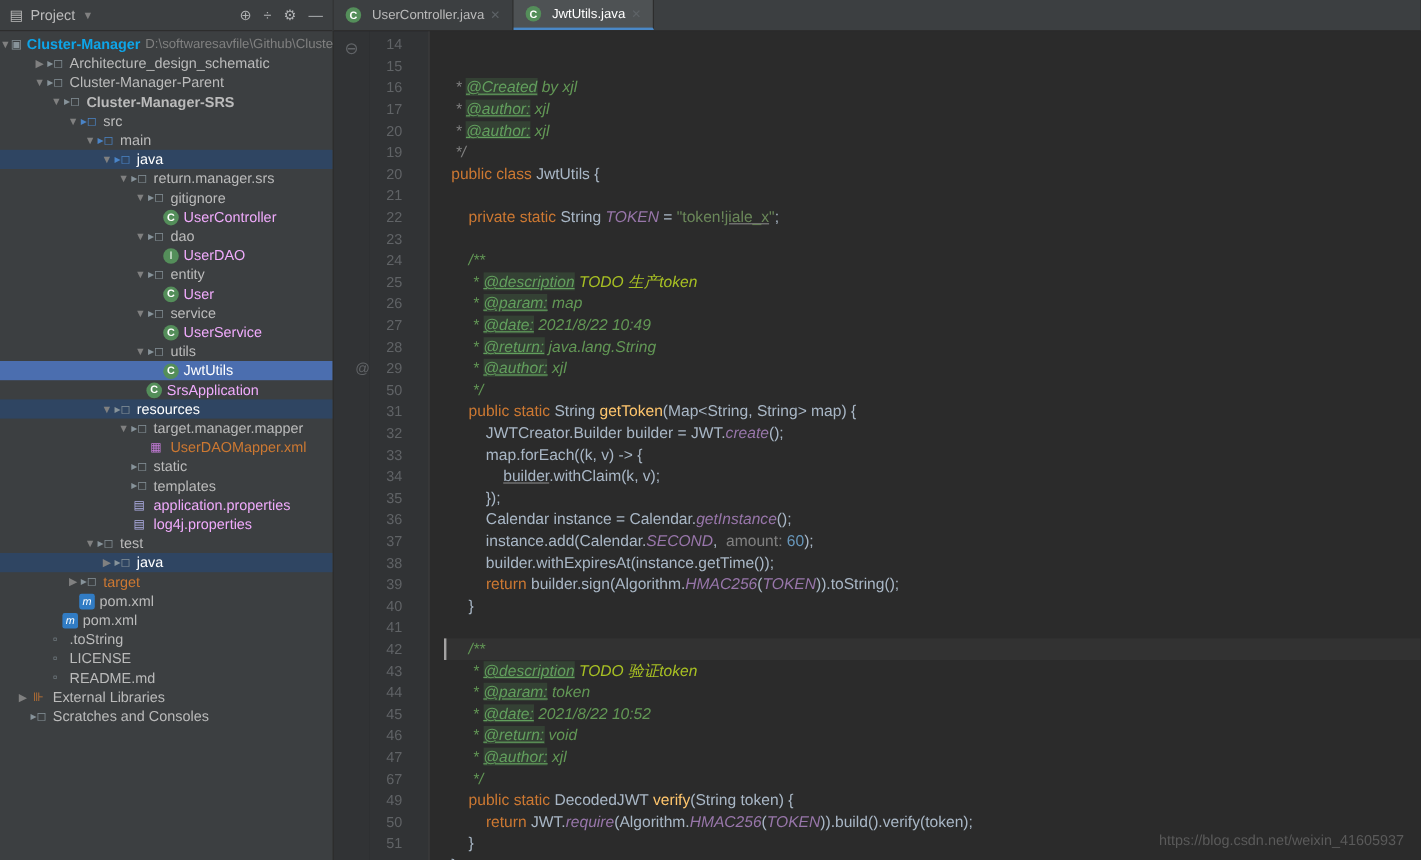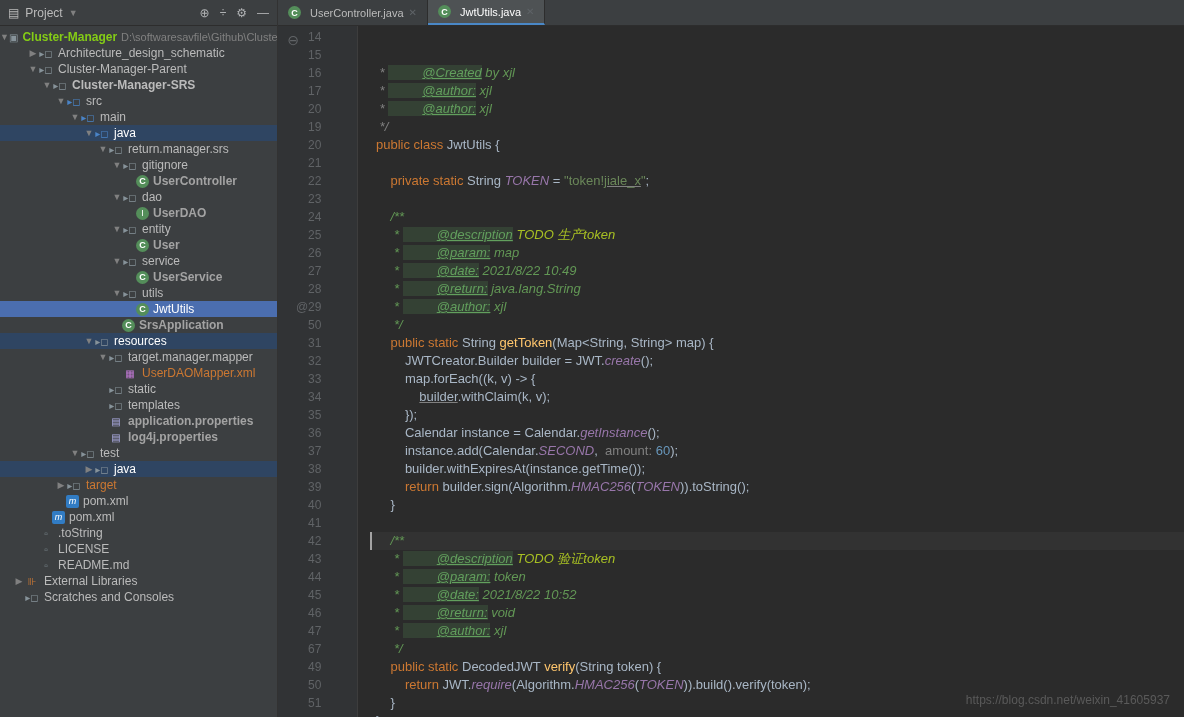--- a/index.html
+++ b/index.html
@@ -18,38 +18,38 @@
 .indent { display:inline-block; }
 .icon { width:16px; height:16px; display:inline-flex; align-items:center; justify-content:center; margin-right:4px; font-size:10px; }
 .icon-folder { color:#87939a; }
 .icon-folder-src { color:#4a84c7; }
 .icon-class { background:#548e5a; color:#fff; border-radius:50%; width:13px; height:13px; font-size:9px; font-weight:bold; }
 .icon-interface { background:#548e5a; color:#fff; border-radius:50%; width:13px; height:13px; font-size:9px; }
 .icon-m { background:#317cc4; color:#fff; border-radius:2px; width:13px; height:13px; font-size:9px; font-style:italic; }
 .icon-lib { color:#cc7832; }
 .path-hint { color:#808080; font-size:11px; margin-left:4px; }
 .orange-text { color:#cc7832; }
-.blue-text { color:#a3a3a3;font-weight:bold; }
+.blue-text { color:#f0abfc; }
 .editor-area { flex:1; background:#2b2b2b; display:flex; flex-direction:column; }
 .tabs { height:26px; background:#3c3f41; border-bottom:1px solid #2d2d2d; display:flex; }
 .tab { display:flex; align-items:center; padding:0 10px; gap:5px; border-right:1px solid #2d2d2d; cursor:pointer; color:#bbb; font-size:11px; }
 .tab.active { background:#4e5254; color:#fff; border-bottom:2px solid #4a88c7; }
 .tab-close { color:#5e6367; font-size:10px; }
 .editor-body { flex:1; display:flex; overflow:hidden; background:#2b2b2b; }
-.gutter { width:50px; background:#313335; color:#606366; text-align:left; padding:2px 8px 0 0; font-family:Consolas,monospace; font-size:12px; line-height:18px; border-right:1px solid #3d3d3d; }
+.gutter { width:50px; background:#313335; color:#606366; text-align:center; padding:2px 8px 0 0; font-family:Consolas,monospace; font-size:12px; line-height:18px; border-right:1px solid #3d3d3d; }
 .gutter-line { height:18px; position:relative; }
 .gutter-mark { position:absolute; left:-12px; top:0; color:#606366; }
 .code { flex:1; font-family:Consolas,'Courier New',monospace; font-size:13px; line-height:18px; padding:2px 0 0 12px; white-space:pre; position:relative; }
 .code-line { height:18px; border-left:2px solid transparent; padding-left:4px; }
 .code-line.caret { background:#323232; border-left-color:#a4a3a3; }
 .kw { color:#cc7832; }
 .str { color:#6a8759; }
 .com { color:#808080; font-style:italic; }
 .doc { color:#629755; font-style:italic; }
-.doc-tag { color:#629f5d; background:#344134; font-style:italic; text-decoration:underline;padding-left:34px; }
+.doc-tag { color:#629f5d; background:#344134; font-style:italic; text-decoration:underline; }
 .doc-todo { color:#a8c023; font-style:italic; }
 .type { color:#a9b7c6; }
 .fname { color:#ffc66d; }
 .num { color:#6897bb; }
 .const { color:#9876aa; font-style:italic; }
 .param { color:#808080; }
 .underline { text-decoration:underline; text-decoration-color:#808080; }
 .watermark { position:absolute; bottom:8px; right:14px; color:#5a5a5a; font-size:12px; }
 .struct-bar { width:30px; background:#313335; display:flex; flex-direction:column; align-items:center; padding-top:4px; color:#606366; font-size:14px; }
 </style>
@@ -69,21 +69,21 @@
         <span>÷</span>
         <span>⚙</span>
         <span>—</span>
       </div>
     </div>
     <div class="tree" id="tree">
         <div class="tree-row">
           <span class="indent" style="width:4px"></span>
           <span class="arrow">▼</span>
           <span class="icon icon-folder">▣</span>
-          <b style="color:#84cc16">Cluster-Manager</b>
+          <b style="color:#0ea5e9">Cluster-Manager</b>
           <span class="path-hint">D:\softwaresavfile\Github\Cluster-M</span>
         </div>
         <div class="tree-row">
           <span class="indent" style="width:28px"></span>
           <span class="arrow">▶</span>
           <span class="icon icon-folder">▸◻</span>
           <span class="">Architecture_design_schematic</span>
         </div>
         <div class="tree-row">
           <span class="indent" style="width:28px"></span>

